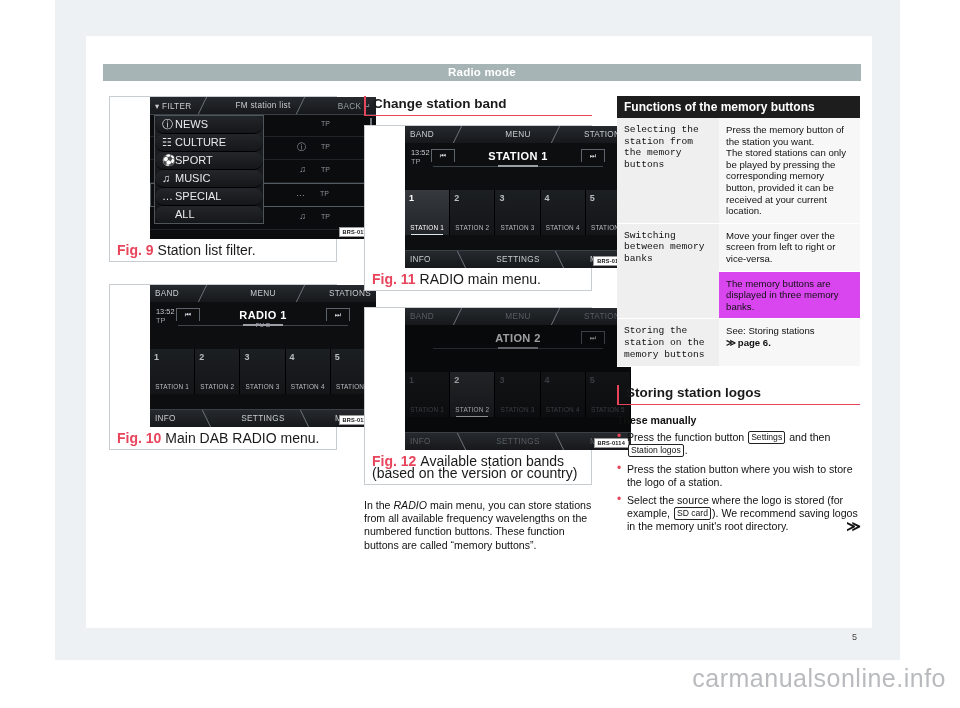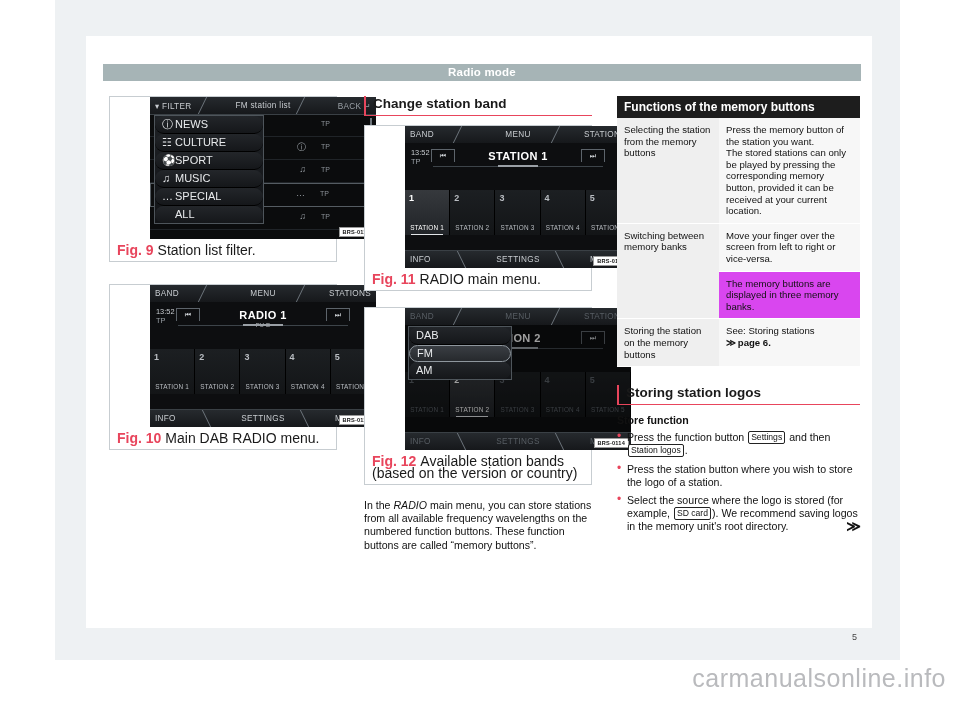--- a/index.html
+++ b/index.html
@@ -204,21 +204,21 @@
   table.memtbl { border-collapse:collapse; width:100%; }
   table.memtbl caption {
     background:#1d1d1d; color:#fff; font-size:12px; font-weight:bold;
     text-align:left; padding:4px 7px; caption-side:top;
   }
   table.memtbl td {
     font-size:9.6px; line-height:11.6px; color:#111;
     padding:6px 7px; vertical-align:top;
     border-bottom:1px solid #ffffff;
   }
-  td.k { background:#efefef; width:42%; }
+  td.k { background:#efefef; width:42%;font-family:Liberation Mono, monospace; }
   td.v { background:#f7f7f7; }
   tr.alt td.v { background:#d946ef; }
   td.v b { font-weight:bold; }
   .ddd { font-weight:bold; letter-spacing:-1px; }
 
   .sub-h { font-size:10.6px; font-weight:bold; color:#111; margin:0 0 5px 0; }
 
   
   .pageno {
     position:absolute; right:103px; top:632px;
@@ -499,31 +499,20 @@
         </div>
 
         <div class="bar-bot">
           <div class="notch-b n1"></div>
           <div class="notch-b n2"></div>
           <div class="l">INFO</div>
           <div class="c">SETTINGS</div>
           <div class="r">MANUAL</div>
         </div>
 
-        <div class="dropdown" style="left:3px; top:18px; width:102px;">
-          <div class="item">
-            <span>DAB</span>
-          </div>
-          <div class="item hl">
-            <span>FM</span>
-          </div>
-          <div class="item">
-            <span>AM</span>
-          </div>
-        </div>
 
         <div class="brs">BRS-0114</div>
       </div>
       <div class="figcap">
         <b>Fig. 12</b><span class="txt">Available station bands (based on the version or country)</span>
       </div>
     </div>
 
     <div style="height:10px"></div>
 
@@ -555,21 +544,21 @@
             <span>page 6.</span></b>
           </td>
         </tr>
       </tbody>
     </table>
 
     <div style="height:18px"></div>
 
     <div class="sect-h">Storing station logos</div>
 
-    <div class="sub-h">Store function</div>
+    <div class="sub-h">These manually</div>
 
 
     <div class="bullet">
       <span>Press the function button </span><span class="kbd">Settings</span><span> and then </span><span class="kbd">Station logos</span><span>.</span>
     </div>
 
     <div class="bullet">
       <span>Press the station button where you wish to store the logo of a station.</span>
     </div>
 

